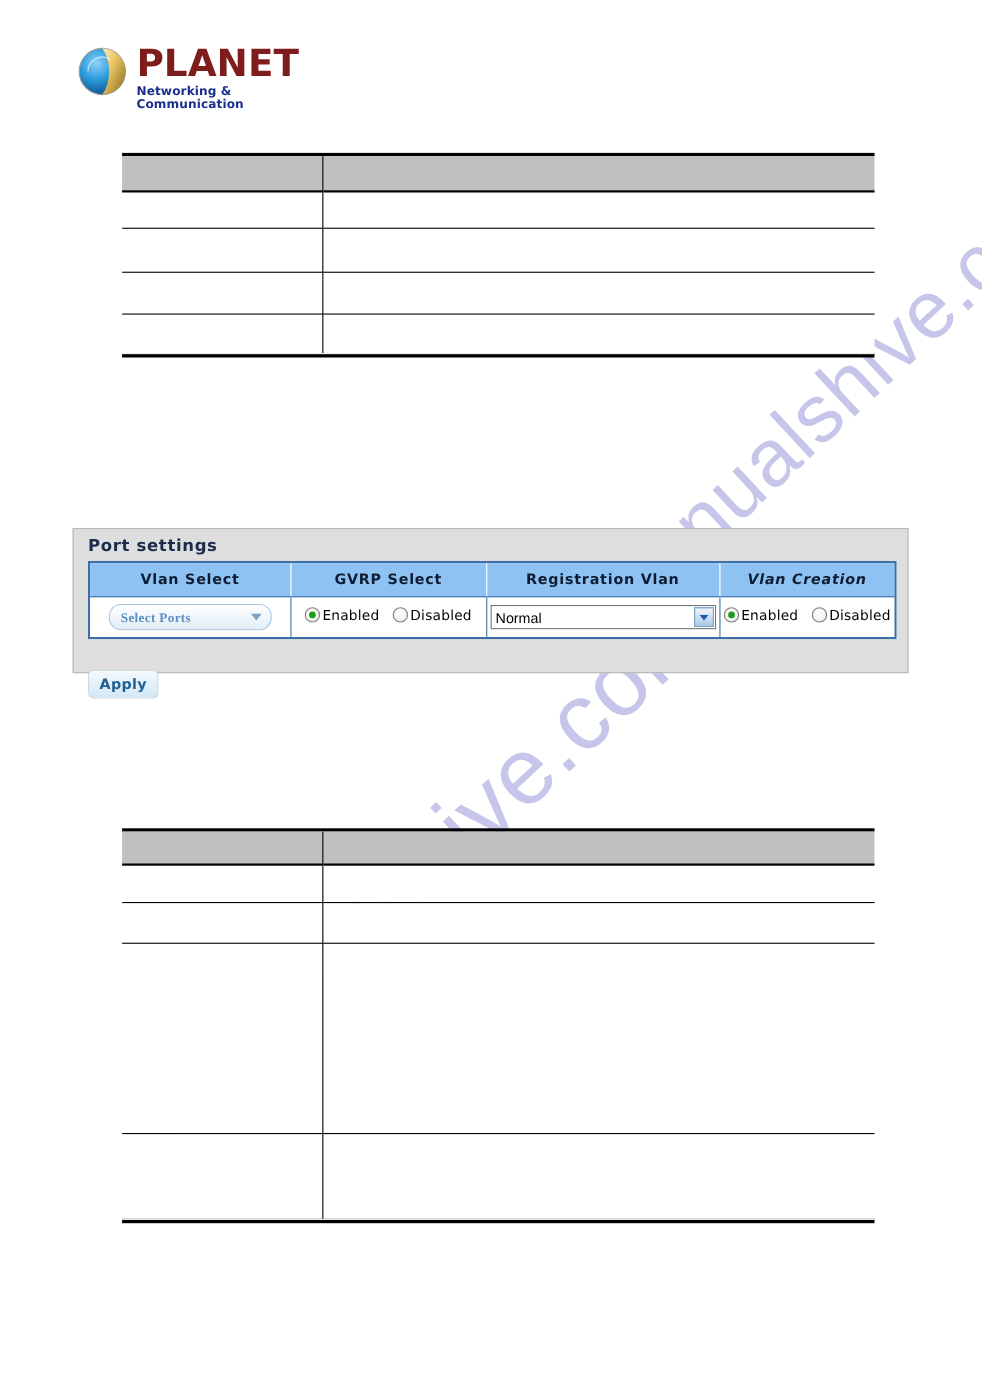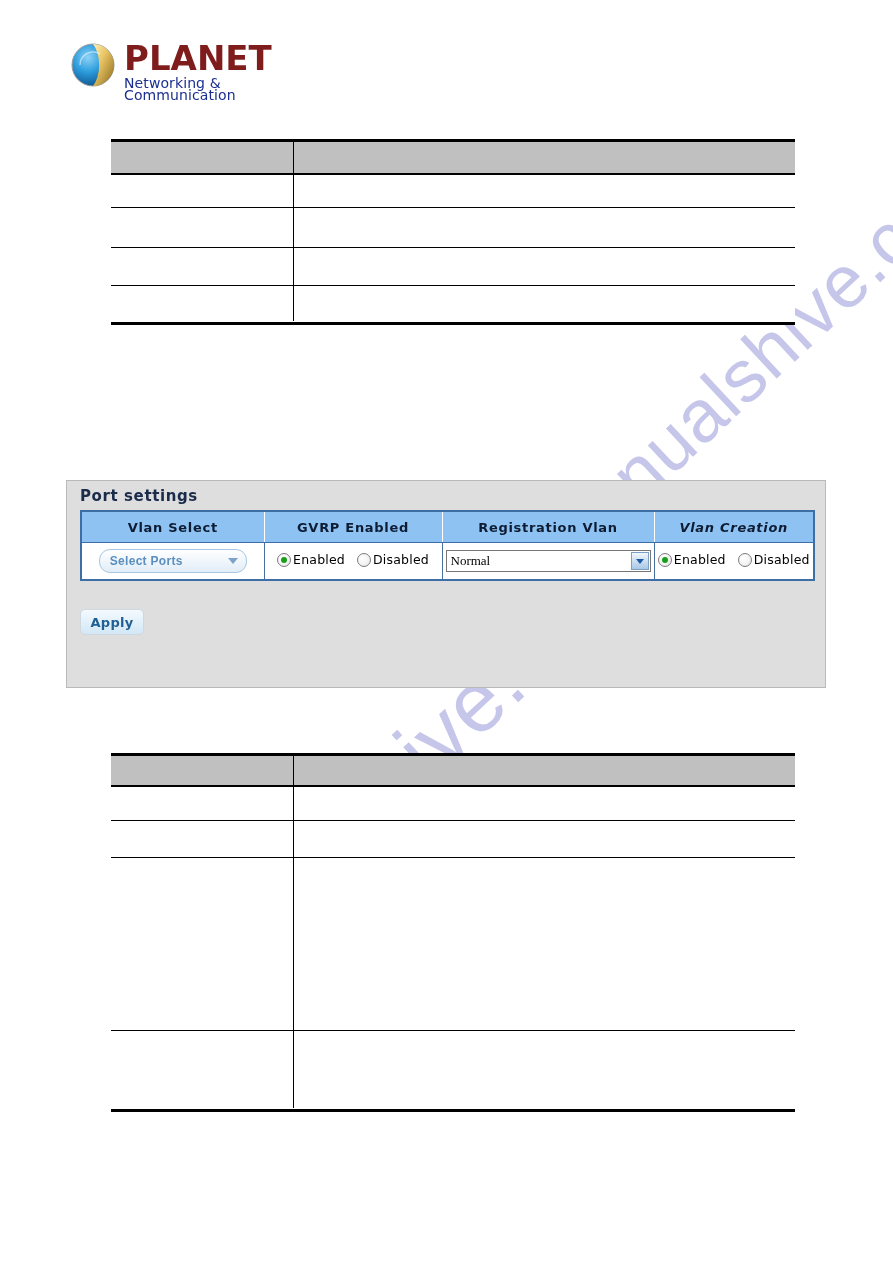--- a/index.html
+++ b/index.html
@@ -73,22 +73,22 @@
   .logo-planet {
     font-family: "DejaVu Sans", sans-serif;
     font-weight: bold;
     font-size: 34px;
     letter-spacing: 0px;
     color: #7f1d1d;
     line-height: 36px;
   }
   .logo-tagline {
     font-family: "DejaVu Sans", sans-serif;
-    font-weight: normal;
-    font-size: 14px;
+    font-weight: bold;
+    font-size: 11px;
     color: #1b2f8f;
     line-height: 12px;
     letter-spacing: 0.1px;
     margin-top: 1px;
   }
 
   
   .doc-table {
     position: absolute;
     border-collapse: collapse;
@@ -141,21 +141,21 @@
     top: 753px;
     width: 684px;
   }
 
   
   #port-settings-panel {
     position: absolute;
     left: 66px;
     top: 480px;
     width: 760px;
-    height: 208px;
+    height: 132px;
     background: #dedede;
     border: 1px solid #b9b9b9;
     box-sizing: border-box;
     z-index: 9;
   }
   #panel-title {
     font-family: "DejaVu Sans", sans-serif;
     font-weight: bold;
     font-size: 15px;
     color: #1b2b4a;
@@ -204,21 +204,21 @@
     width: 148px;
     height: 24px;
     margin: 0 auto;
     border: 1px solid #a9c6e0;
     border-radius: 11px;
     background: linear-gradient(to bottom, #ffffff 0%, #eef5fb 55%, #e2edf7 100%);
     box-sizing: border-box;
     padding: 0 8px 0 10px;
   }
   #select-ports-label {
-    font-family: Liberation Sans, sans-serif;
+    font-family: Liberation Serif, serif;
     font-weight: bold;
     font-size: 12px;
     color: #5b8fbf;
     letter-spacing: 0.3px;
   }
   .caret-down {
     width: 0; height: 0;
     border-left: 5px solid transparent;
     border-right: 5px solid transparent;
     border-top: 6px solid #7ba3c7;
@@ -226,21 +226,21 @@
 
   
   .radio-group {
     display: inline-flex;
     align-items: center;
     gap: 12px;
     font-size: 13px;
   }
   .radio-item {
     display: inline-flex;
-    align-items: flex-end;
+    align-items: flex-start;
     gap: 2px;
     font-family: "DejaVu Sans", sans-serif;
     font-size: 12.5px;
     color: #000;
     letter-spacing: 0.2px;
   }
   .radio-dot {
     width: 12px; height: 12px;
     border-radius: 50%;
     border: 1px solid #7d7d7d;
@@ -263,21 +263,21 @@
     align-items: center;
     justify-content: space-between;
     width: 205px;
     height: 22px;
     border: 1px solid #767676;
     background: #ffffff;
     box-sizing: border-box;
     padding: 0 1px 0 4px;
   }
   #registration-mode-value {
-    font-family: Liberation Serif, serif;
+    font-family: Liberation Sans, sans-serif;
     font-size: 13px;
     color: #000;
   }
   #registration-mode-arrow {
     width: 18px;
     height: 18px;
     background: linear-gradient(to bottom, #f2f7fd 0%, #cfe0f2 48%, #a9c8e6 100%);
     border: 1px solid #7ba0c4;
     box-sizing: border-box;
     display: flex;
@@ -389,21 +389,21 @@
     <table id="settings-table">
       <colgroup>
         <col style="width:182px">
           <col style="width:178px">
           <col style="width:212px">
           <col>
       </colgroup>
       <thead>
         <tr>
           <th>Vlan Select</th>
-          <th>GVRP Enabled</th>
+          <th>GVRP Select</th>
           <th>Registration Vlan</th>
           <th>Vlan Creation</th>
         </tr>
       </thead>
       <tbody>
         <tr>
 
           <td>
             <div id="select-ports-control">
               <span id="select-ports-label">Select Ports</span>

